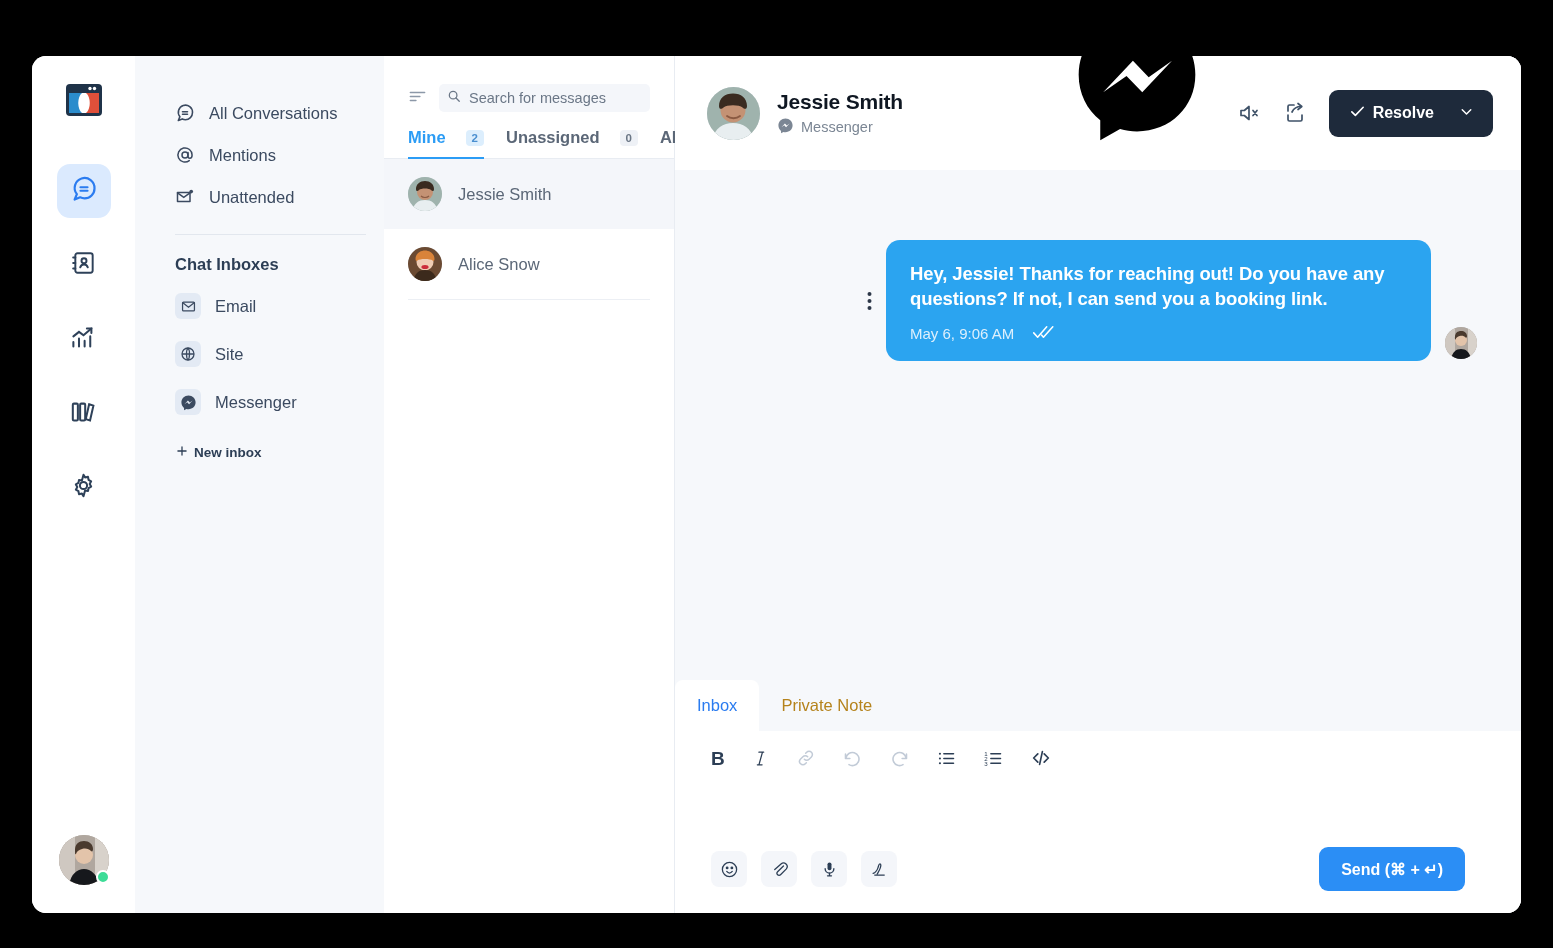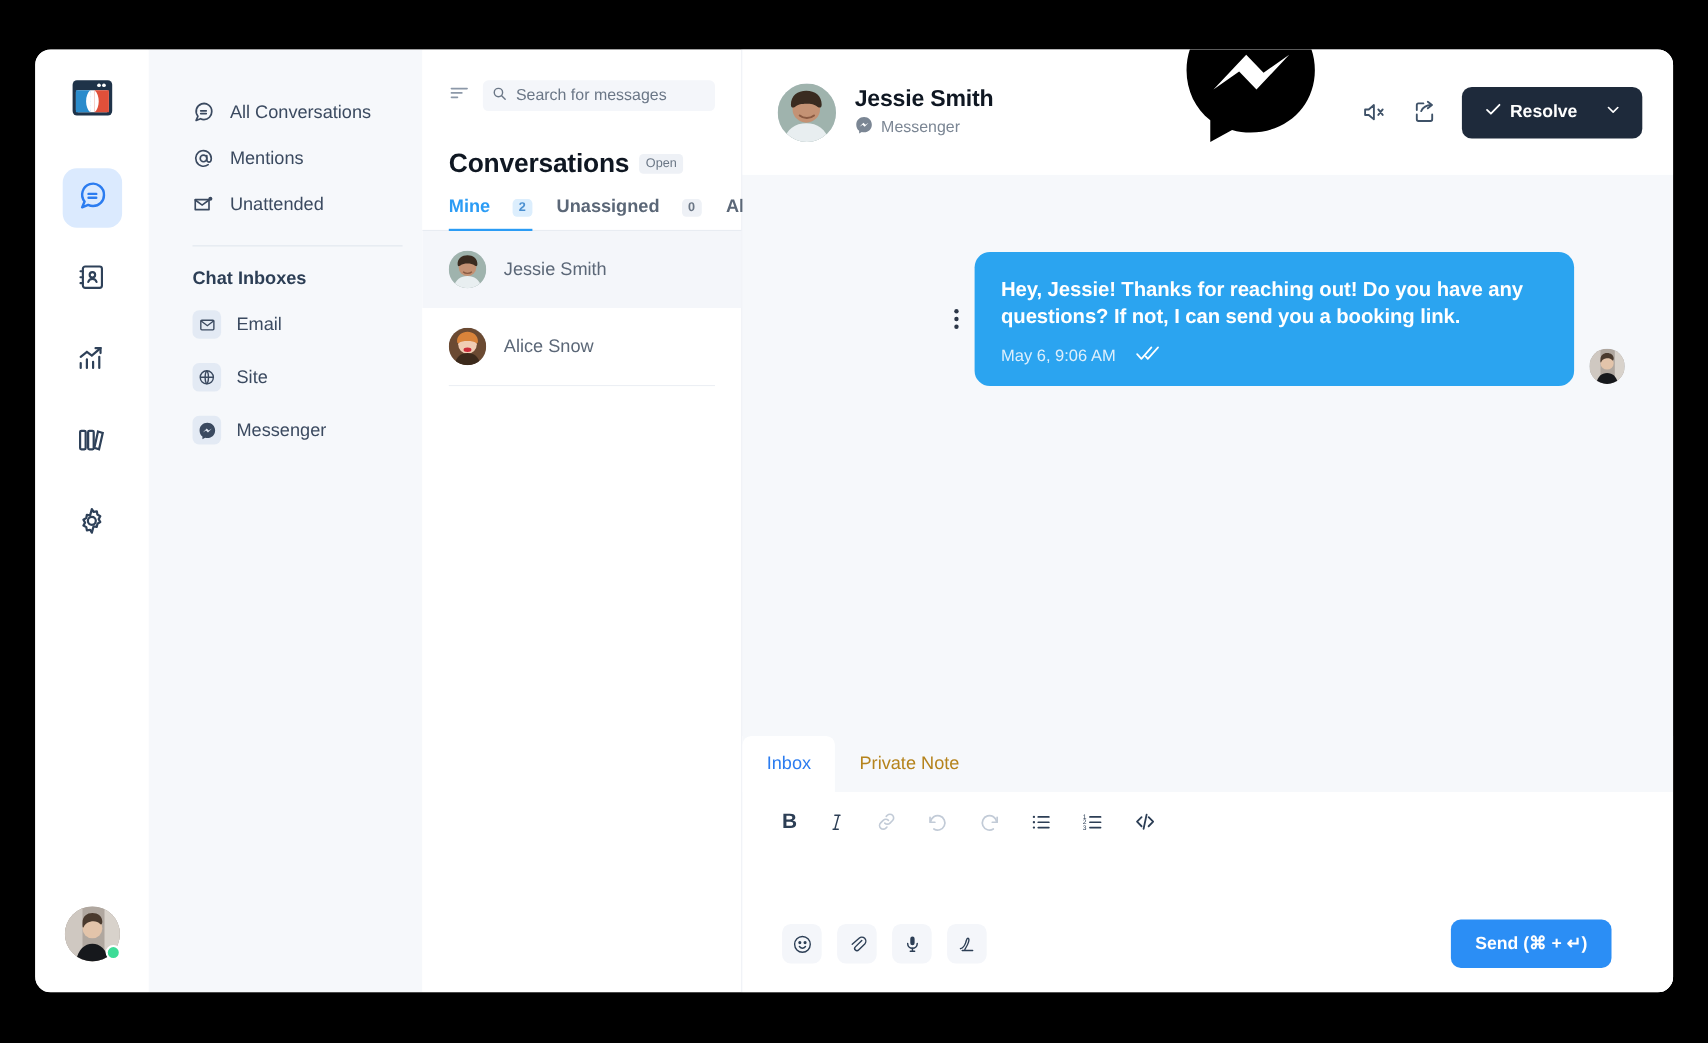--- a/index.html
+++ b/index.html
@@ -5,21 +5,21 @@
   * { box-sizing: border-box; margin: 0; padding: 0; }
   html, body {
     width: 1553px; height: 948px;
     background: #000000;
     font-family: "Liberation Sans", sans-serif;
     overflow: hidden;
   }
 
   #app-window {
     position: absolute;
-    left: 32px; top: 45px;
+    left: 32px; top: 56px;
     width: 1489px; height: 857px;
     background: #ffffff;
     border-radius: 14px;
     display: flex;
     overflow: hidden;
   }
 
   
   #icon-rail {
     width: 103px;
@@ -405,44 +405,48 @@
     <div class="inbox-item">
       <span class="chip">
         <svg width="17" height="17" viewBox="0 0 24 24">
           <path d="M12 2C6.3 2 2 6.2 2 11.8c0 3.2 1.4 6 3.7 7.8V23l3.4-1.9c.9.3 1.9.4 2.9.4 5.7 0 10-4.2 10-9.7S17.7 2 12 2z" fill="currentColor"></path>
           <path d="M6.2 14.5l5-5.3 2.6 2.7 4-2.7-5 5.3-2.6-2.7z" fill="#e3eaf4"></path>
         </svg>
       </span>
       <span>Messenger</span>
     </div>
 
+    <div class="new-inbox">
+      <span>
+        <svg width="14" height="14" viewBox="0 0 24 24" fill="none" stroke="currentColor" stroke-width="2.2" stroke-linecap="round">
+            <path d="M12 5v14M5 12h14"></path>
+          </svg>
+      </span>
+      <span>New inbox</span>
+    </div>
   </div>
 
   <div id="conv-list">
     <div class="search-row">
       <span class="filter-icon">
         <svg width="19" height="19" viewBox="0 0 24 24" fill="none" stroke="currentColor" stroke-width="1.9" stroke-linecap="round">
           <path d="M3 7h18M3 12h12M3 17h7"></path>
         </svg>
       </span>
       <div class="search-box">
         <span>
           <svg width="14" height="14" viewBox="0 0 24 24" fill="none" stroke="#6b7787" stroke-width="2.2" stroke-linecap="round">
             <circle cx="10.5" cy="10.5" r="6.5"></circle>
               <path d="M15.5 15.5L21 21"></path>
           </svg>
         </span>
         <input type="text" placeholder="Search for messages" value="" style="">
       </div>
     </div>
 
-    <div class="conv-head">
-      <h2>Conversations</h2>
-      <span class="open-badge">Open</span>
-    </div>
 
     <div class="tabs-row">
       <div class="tab active">
         <span>Mine</span>
         <span class="cnt">2</span>
       </div>
       <div class="tab">
         <span>Unassigned</span>
         <span class="cnt">0</span>
       </div>

